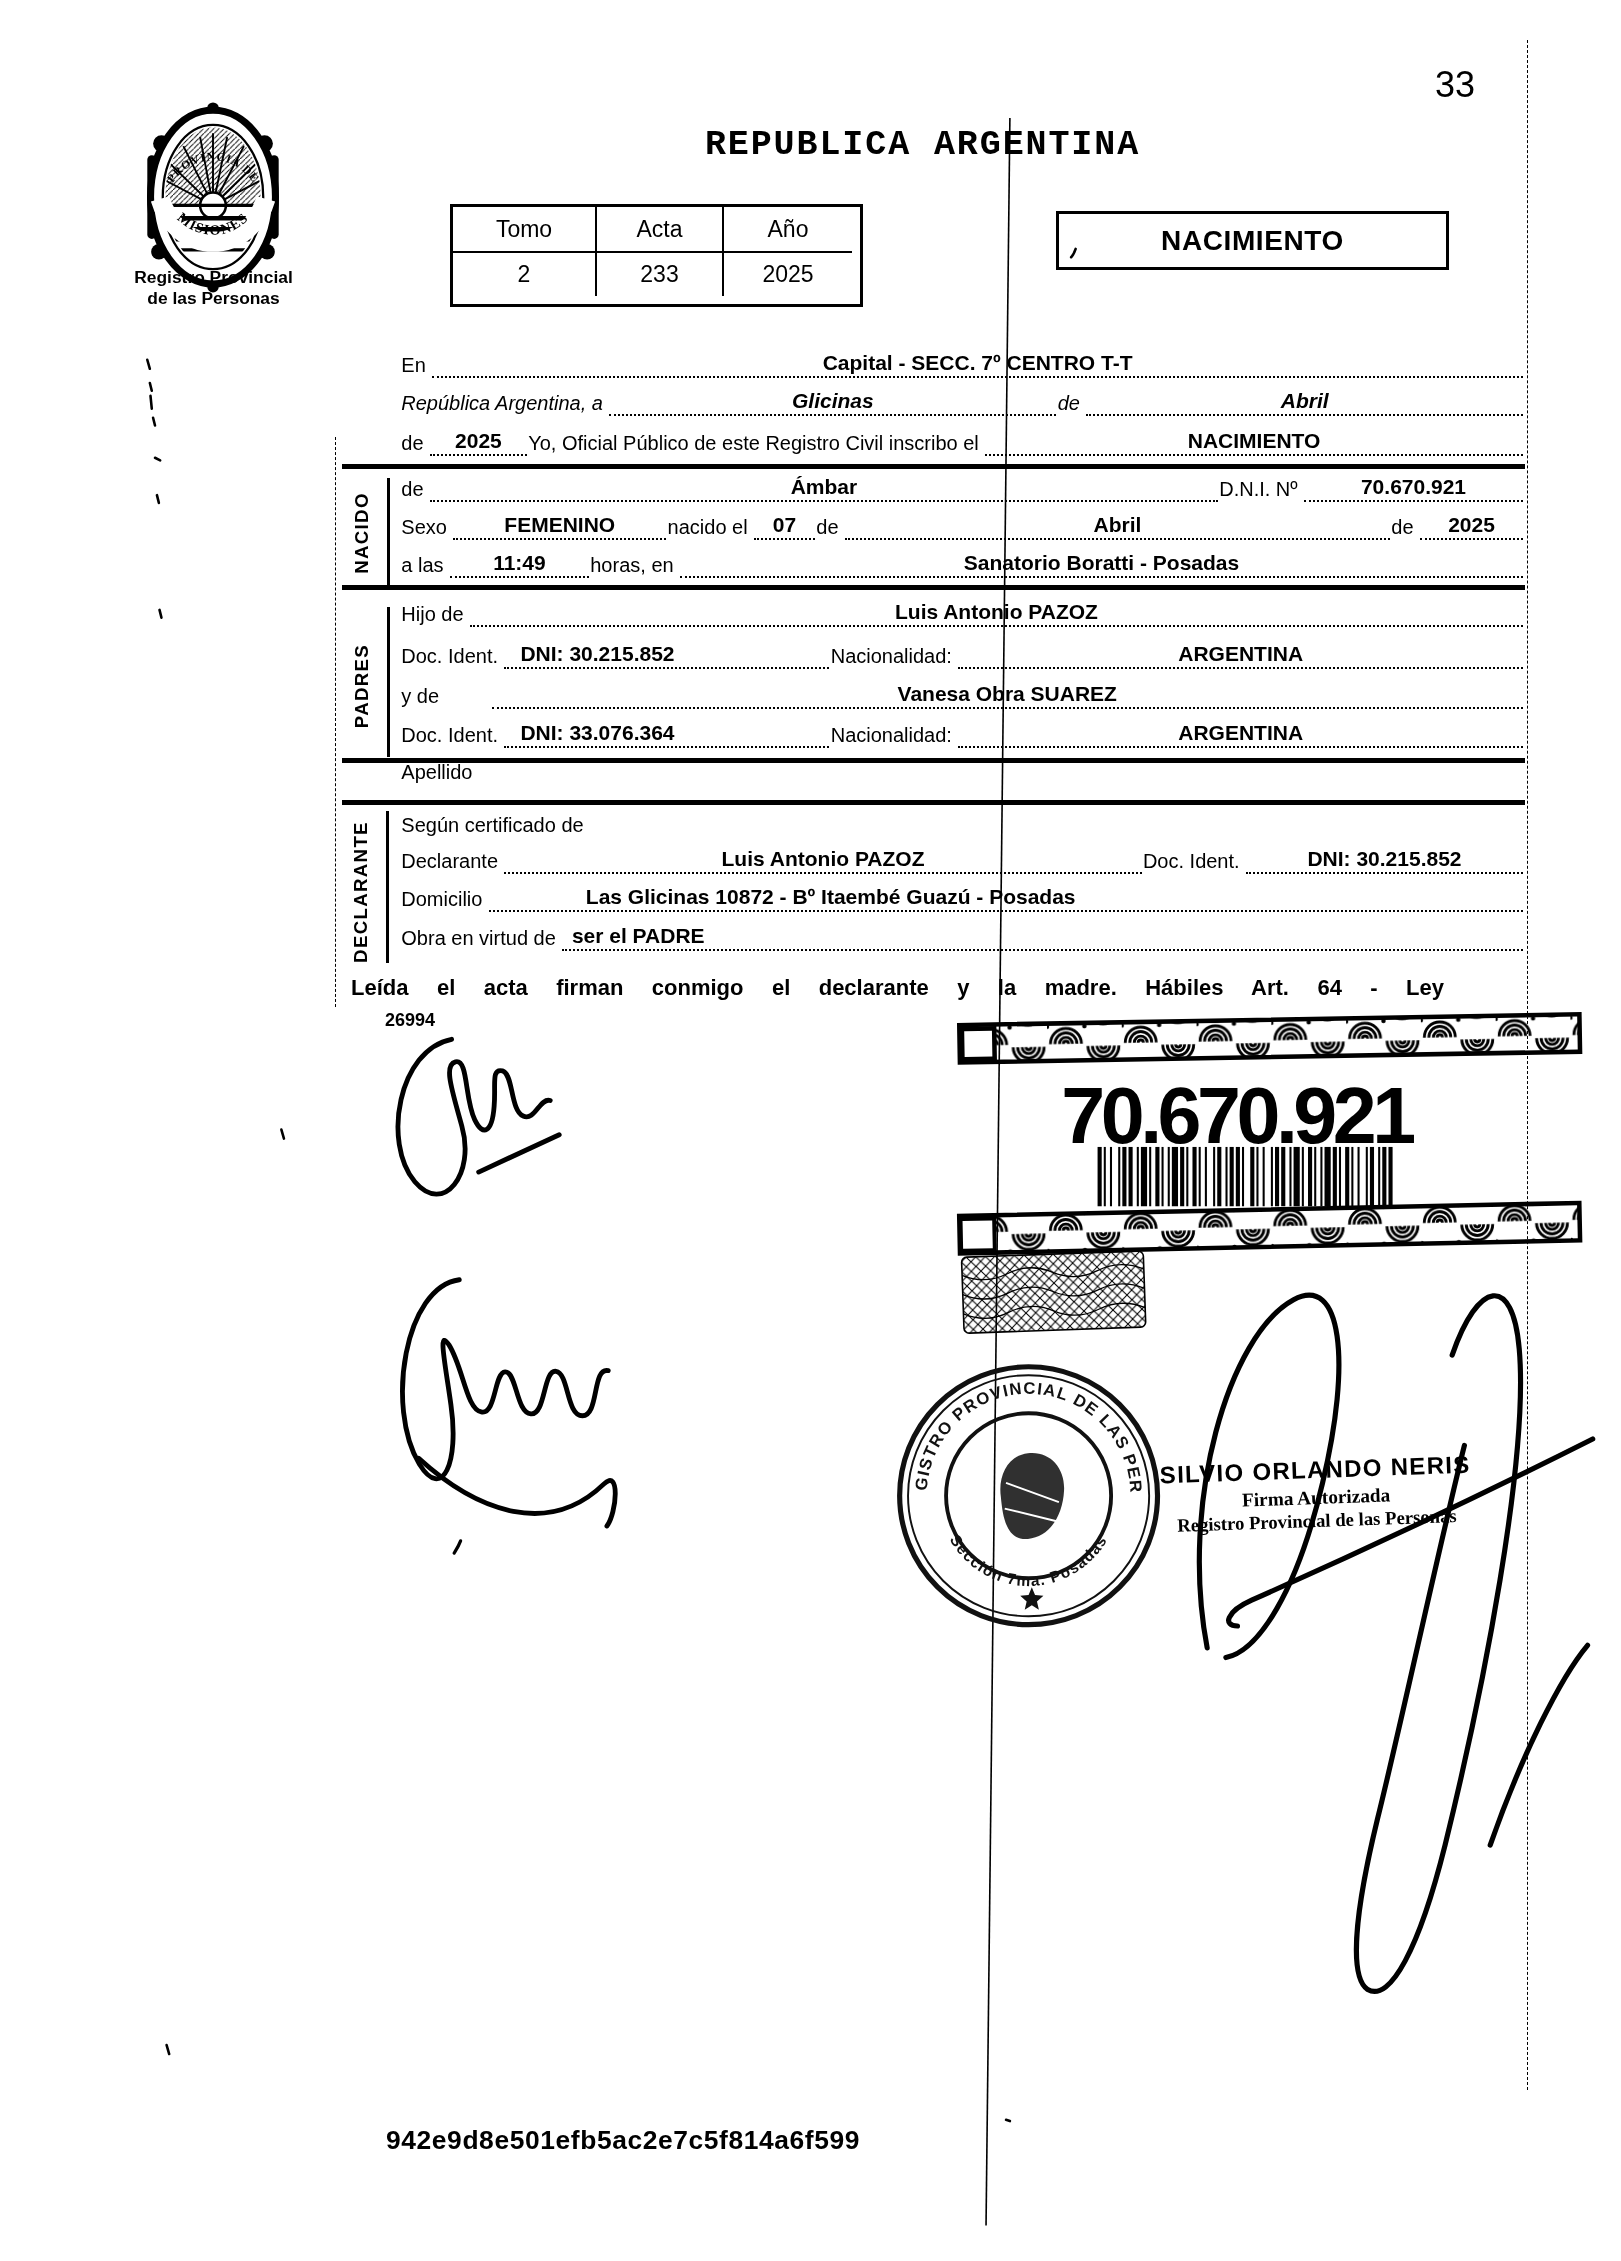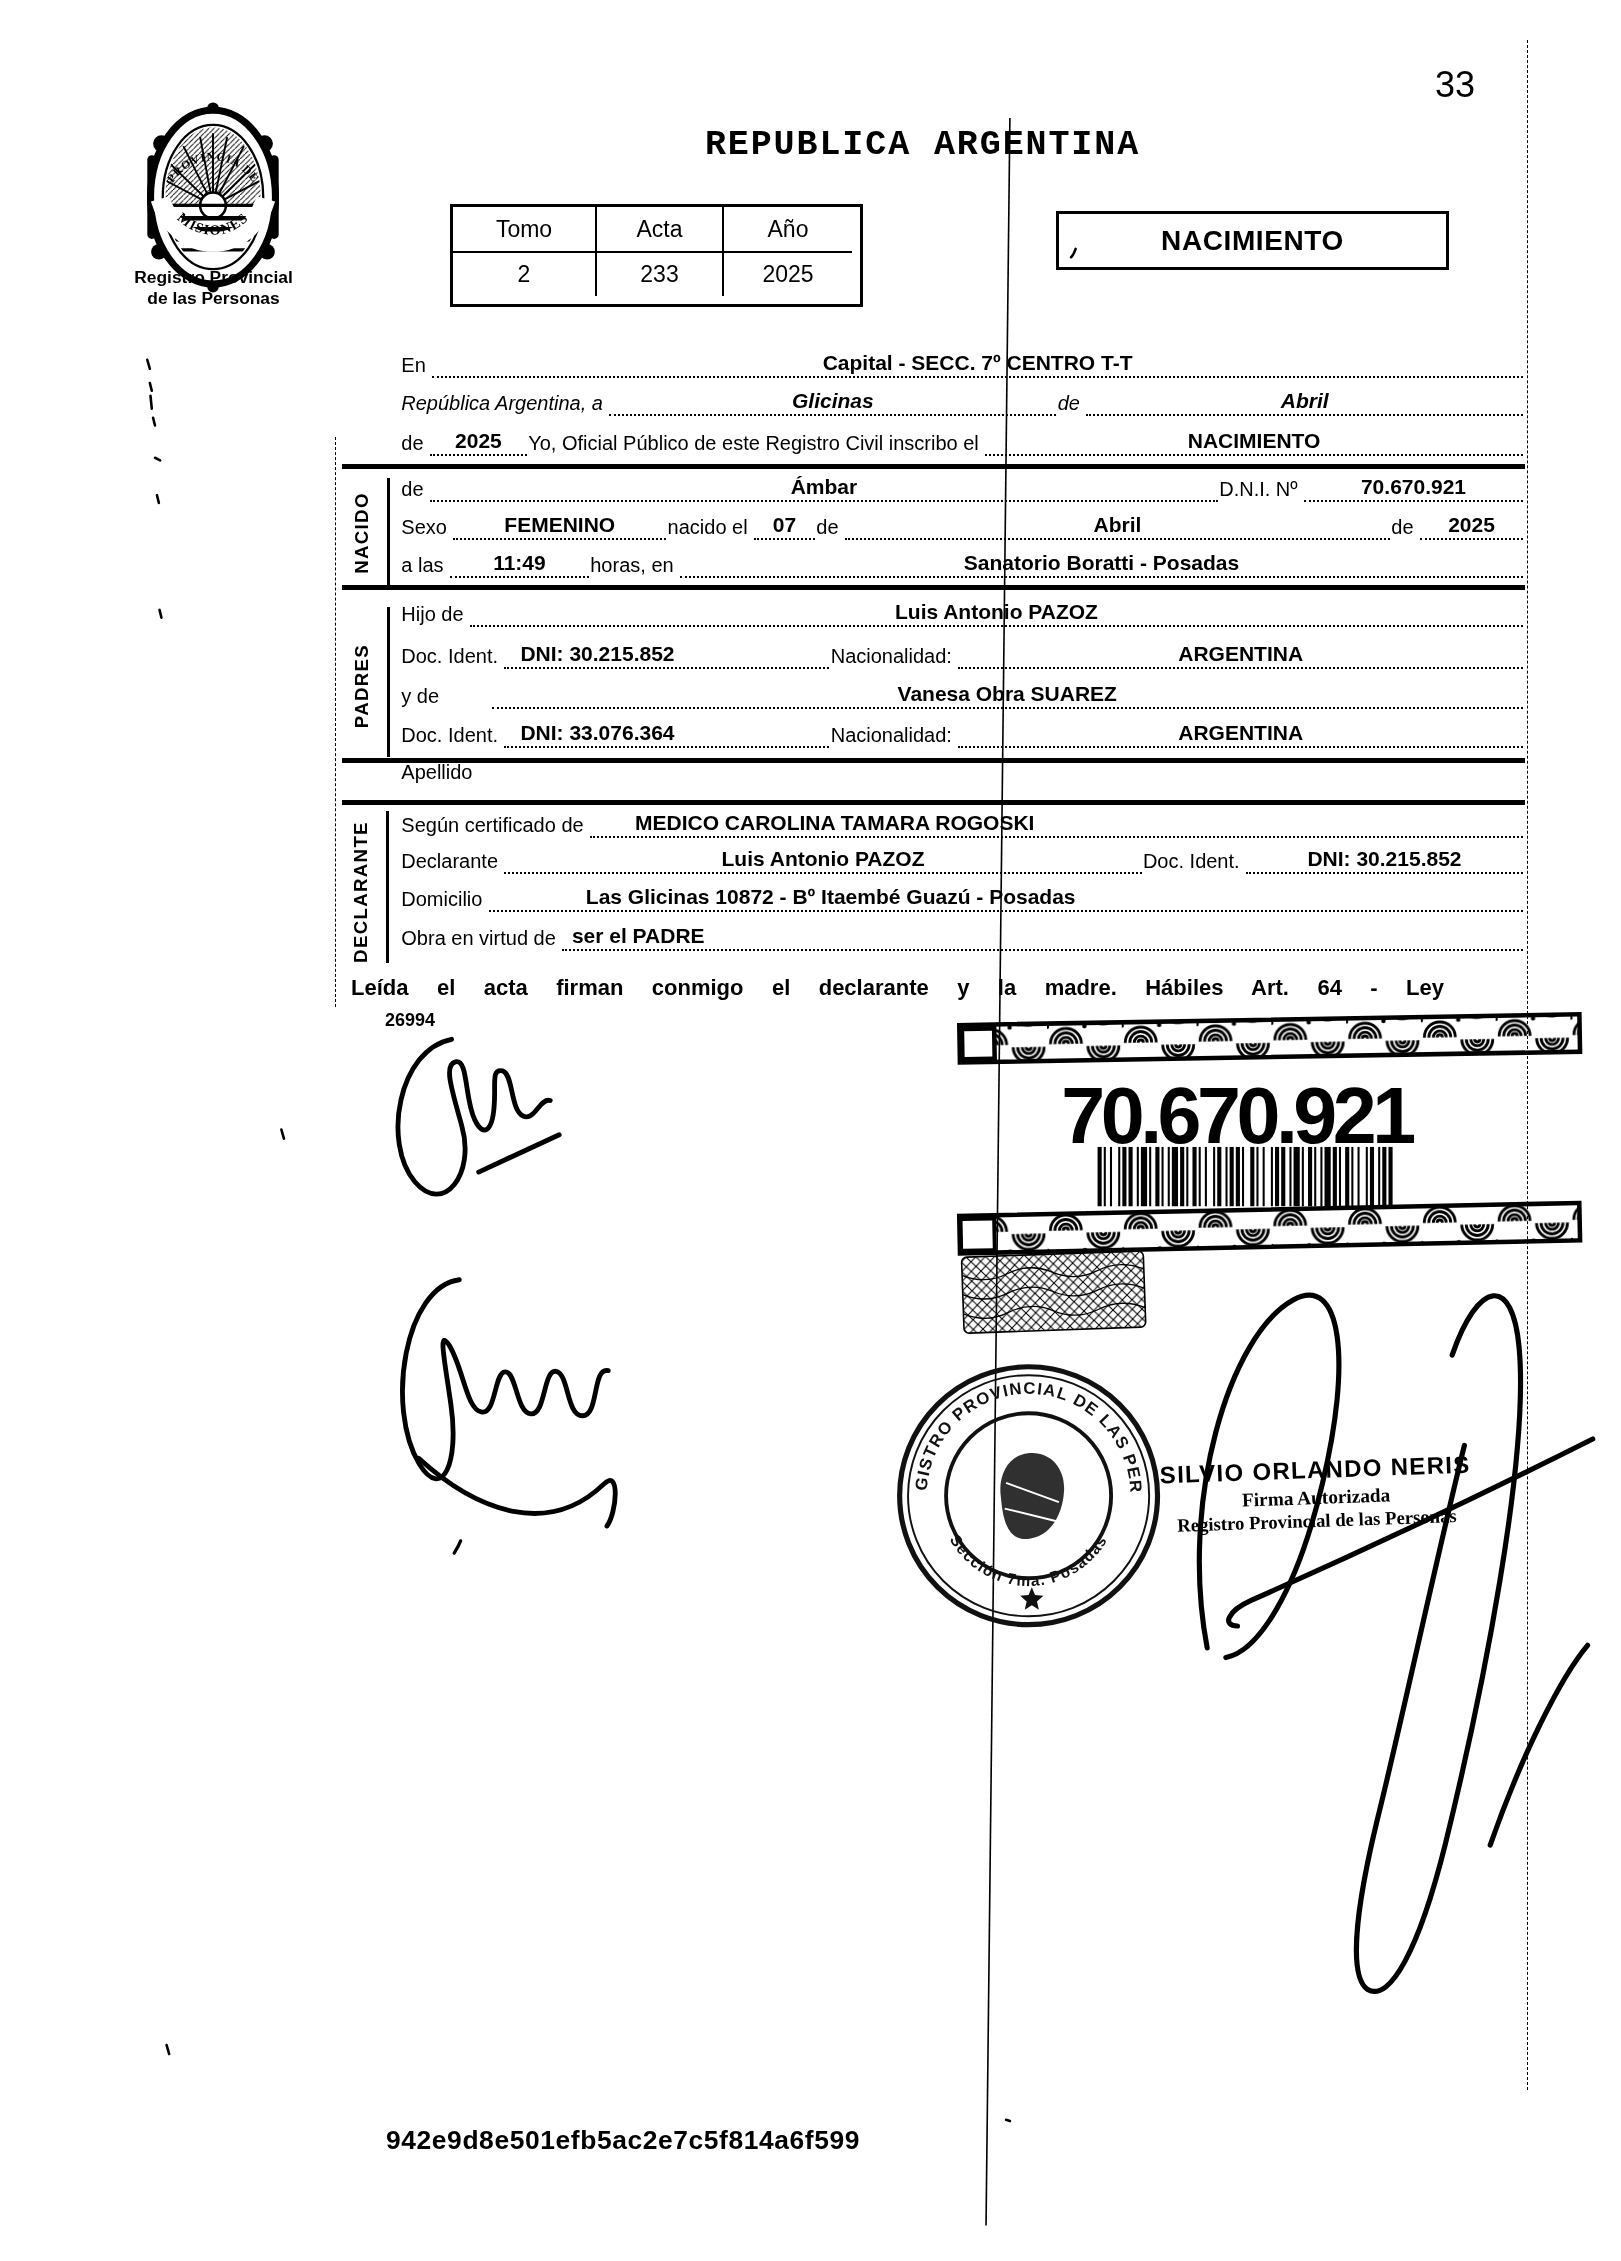--- a/index.html
+++ b/index.html
@@ -189,21 +189,20 @@
 <div class="row" style="top:749px;">
   <span class="lbl">Apellido</span>
 </div>
 <div class="hsep" style="top:800px;height:5.2px;"></div>
 
 <div class="side-label" style="left:277px;top:881px;width:168px;">DECLARANTE</div>
 <div class="vline" style="left:386px;top:811px;height:152px;"></div>
 
 <div class="row" style="top:802px;">
   <span class="lbl">Según certificado de</span>
-  <span class="fill left" style="padding-left:45px;">MEDICO CAROLINA TAMARA ROGOSKI</span>
 </div>
 <div class="row" style="top:838px;">
   <span class="lbl">Declarante</span>
   <span class="fill">Luis Antonio PAZOZ</span>
   <span class="lbl">Doc. Ident.</span>
   <span class="fill" style="flex:0 0 277px;">DNI: 30.215.852</span>
 </div>
 <div class="row" style="top:876px;">
   <span class="lbl">Domicilio</span>
   <span class="fill left" style="padding-left:97px;">Las Glicinas 10872 - Bº Itaembé Guazú - Posadas</span>

